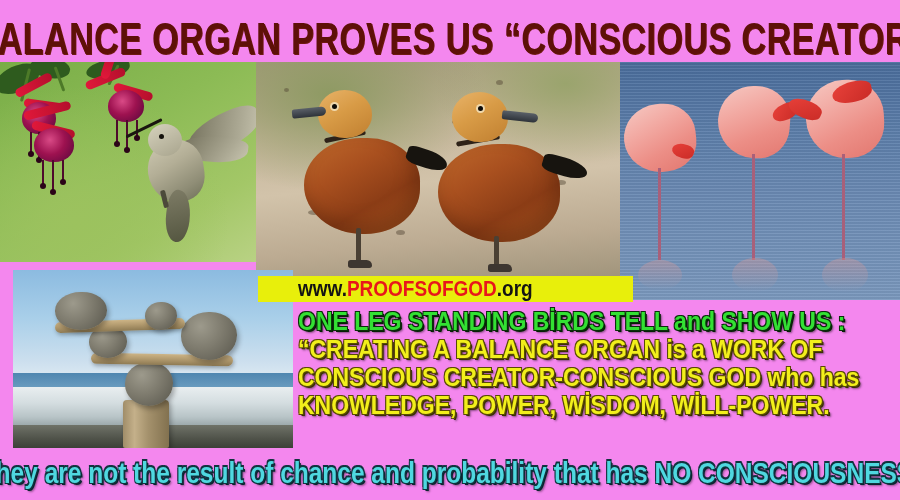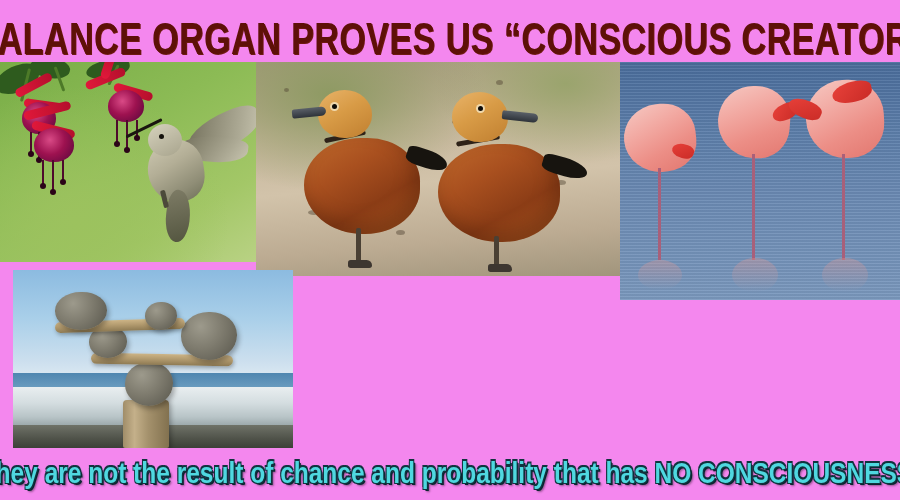--- a/index.html
+++ b/index.html
@@ -303,19 +303,30 @@
     <div class="post" style="left:110px;top:130px;width:46px;height:48px;"></div>
     <div class="stone" style="left:112px;top:92px;width:48px;height:44px;"></div>
     <div class="stick" style="left:78px;top:84px;width:142px;transform:rotate(1deg);"></div>
     <div class="stone" style="left:168px;top:42px;width:56px;height:48px;"></div>
     <div class="stone" style="left:76px;top:56px;width:38px;height:32px;"></div>
     <div class="stick" style="left:42px;top:50px;width:130px;transform:rotate(-2deg);"></div>
     <div class="stone" style="left:42px;top:22px;width:52px;height:38px;"></div>
     <div class="stone" style="left:132px;top:32px;width:32px;height:28px;"></div>
   </div>
 
-
+  <div id="url-banner">
+    <div class="url">
+      <span class="u-black">www.</span><span class="u-red">PROOFSOFGOD</span><span class="u-black">.org</span>
+    </div>
+  </div>
+
+  <div id="message-block">
+    <div class="msg-line msg-green">ONE LEG STANDING BİRDS  TELL and SHOW   US  :</div>
+    <div class="msg-line msg-yellow">“CREATING  A  BALANCE  ORGAN  is  a WORK OF</div>
+    <div class="msg-line msg-yellow">CONSCIOUS   CREATOR-CONSCIOUS  GOD who has</div>
+    <div class="msg-line msg-yellow">KNOWLEDGE,  POWER, WİSDOM, WİLL-POWER.</div>
+  </div>
 
   <div id="bottom-line">
     <div class="bl-text">they are not the result of chance and probability that has NO CONSCIOUSNESS</div>
   </div>
 
 </div>
 
 </body></html>

